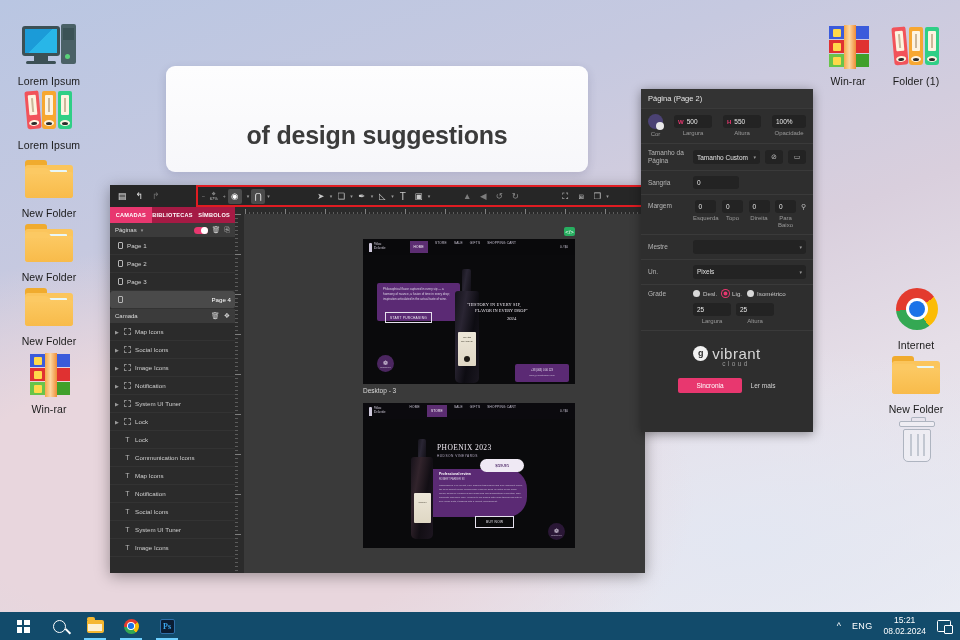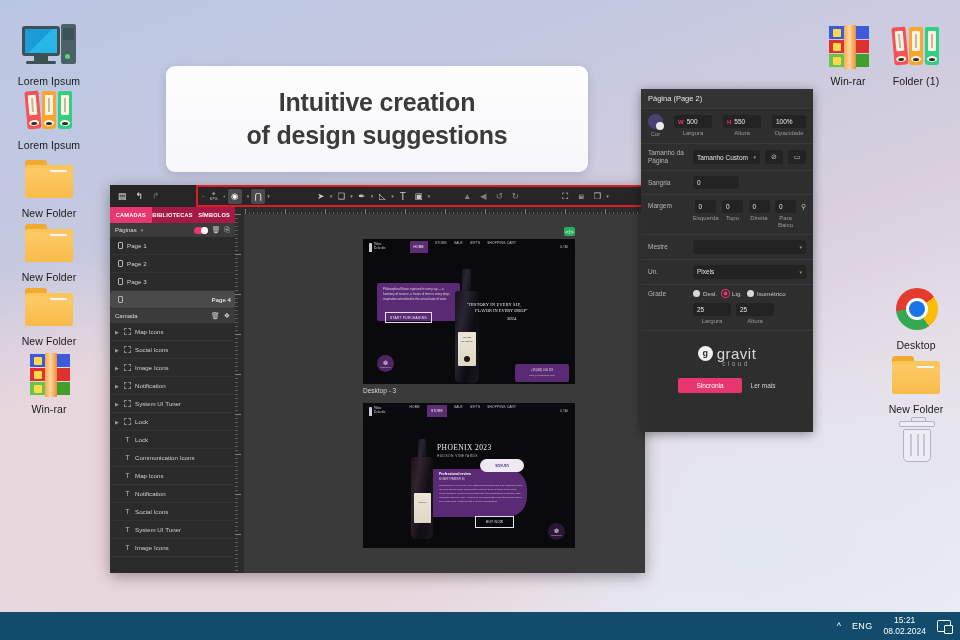--- a/index.html
+++ b/index.html
@@ -383,21 +383,21 @@
           </div>
       </div>
     </div>
     <div class="cap">Folder (1)</div>
   </div>
 
   <div class="dicon" style="left:873px; top:286px;">
     <div class="glyph">
         <div class="chrome"></div>
       </div>
-    <div class="cap">Desktop</div>
+    <div class="cap">Internet</div>
   </div>
 
   <div class="dicon" style="left:873px; top:350px;">
     <div class="glyph">
       <div class="folder">
           <div class="tab"></div>
           <div class="body"></div>
           <div class="paper"></div>
           <div class="front"></div>
         </div>
@@ -414,21 +414,21 @@
             <i></i>
             <i></i>
           </div>
       </div>
     </div>
     <div class="cap"></div>
   </div>
 
   <div id="headline">
     <h1>
-      <span>Intuitive creation</span><br>
+      <br>
       <span>of design suggestions</span>
     </h1>
   </div>
 
   <div id="props">
     <div class="ptitle">Página (Page 2)</div>
 
     <div class="prow" style="justify-content:space-between;">
       <div class="fldwrap">
         <div class="swatch"></div>
@@ -547,21 +547,21 @@
         <div class="fld" style="width:38px;">
             <span>25</span>
           </div>
         <div class="fldcap">Altura</div>
       </div>
     </div>
 
     <div id="gravit">
       <div class="glogo">
         <div class="gmark">g</div>
-        <div class="gname">gravit</div>
+        <div class="gname">vibrant</div>
       </div>
       <div class="gsub">cloud</div>
       <div class="grow">
         <div class="syncbtn">Sincronia</div>
         <div class="more">Ler mais</div>
       </div>
     </div>
   </div>
 
   <div id="app">
@@ -1018,20 +1018,42 @@
             </div>
           </div>
 
           <div id="vscroll"></div>
         </div>
       </div>
     </div>
   </div>
 
   <div id="taskbar">
+    <div class="tbl">
+      <div class="tkitem">
+        <span class="winlogo">
+            <i></i>
+            <i></i>
+            <i></i>
+            <i></i>
+          </span>
+      </div>
+      <div class="tkitem">
+        <span class="srch"></span>
+      </div>
+      <div class="tkitem run">
+        <span class="explorer"></span>
+      </div>
+      <div class="tkitem run">
+        <span class="chrome-sm"></span>
+      </div>
+      <div class="tkitem run">
+        <span class="psicon">Ps</span>
+      </div>
+    </div>
     <div class="tbr">
       <span class="chev">^</span>
       <span class="lang">ENG</span>
       <span class="clock">
         <span style="display:block;">15:21</span>
         <span style="display:block;">08.02.2024</span>
       </span>
       <span class="actioncenter"></span>
     </div>
   </div>

